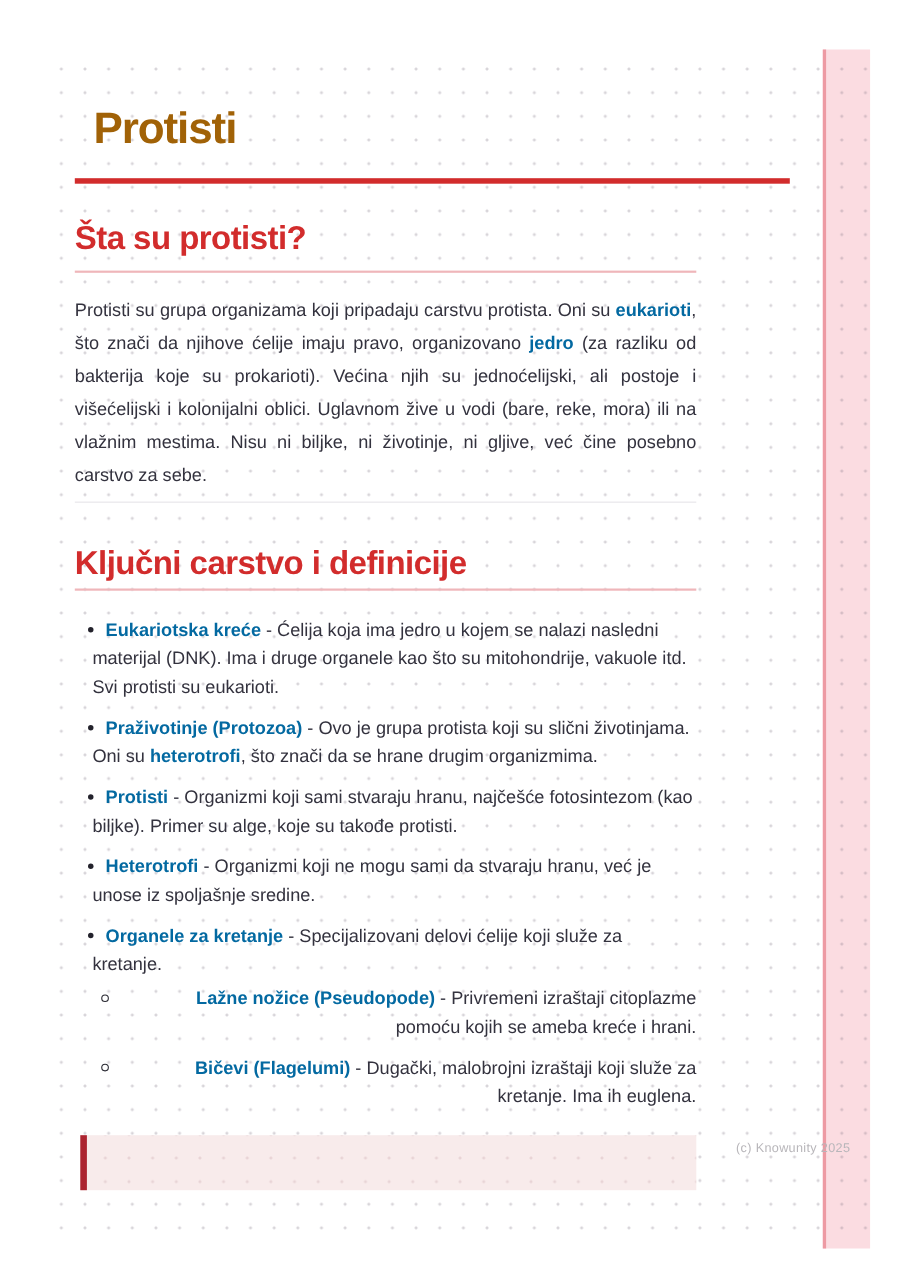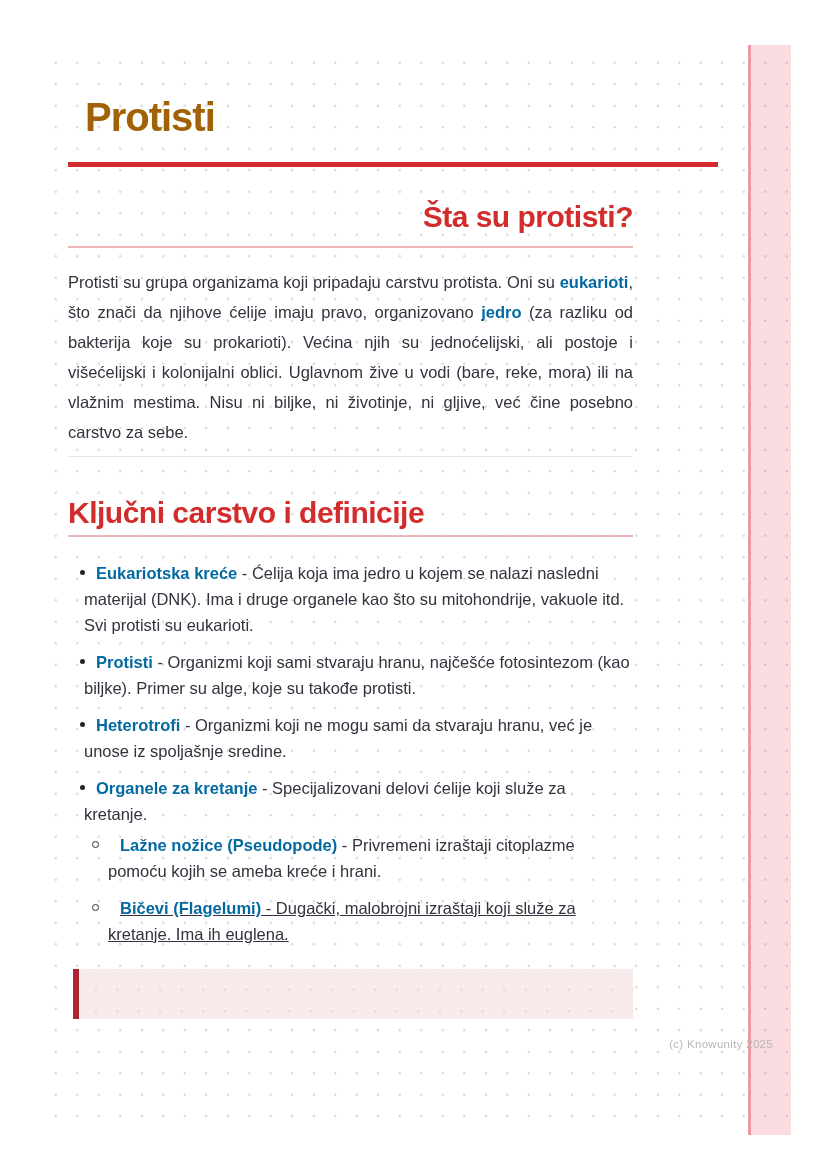--- a/index.html
+++ b/index.html
@@ -21,42 +21,42 @@
   .content{position:absolute;left:68px;top:0;width:565px;z-index:2;}
   h1{
     margin:17px;padding-top:72px;font-size:40px;line-height:56px;font-weight:bold;
     letter-spacing:-1px;color:#a16207;
   }
   .h1-rule{margin-top:10px;width:650px;height:5px;background:#d22c2c;}
   h2{
     margin:0;font-size:30px;line-height:32px;font-weight:bold;
     letter-spacing:-0.5px;color:#d22c2c;
   }
-  .h2-first{margin-top:34px;text-align:right;}
+  .h2-first{margin-top:34px;}
   .h2-underline{margin-top:13px;width:565px;height:2px;background:#efb6ba;}
   .intro{
     margin:19px 0 0 0;font-size:16.5px;line-height:30px;text-align:justify;
   }
   .divider{margin:9px 0 0 0;border:none;border-top:1px solid #e6e4e8;width:565px;}
   .h2-second{margin-top:40px;}
   .h2-underline-2{margin-top:6px;}
   b{color:#0369a1;}
   ul.key-list{list-style:none;margin:23px 0 0 0;padding:0;font-size:16.5px;line-height:26px;}
   ul.key-list > li{position:relative;padding-left:16px;text-indent:12px;margin-bottom:11px;}
   ul.key-list > li::before{
     content:"";position:absolute;left:12px;top:10px;width:5px;height:5px;border-radius:50%;
     background:#23222c;
   }
   ul.sub-list{list-style:none;margin:5px 0 0 0;padding:0 0 0 6px;}
-  ul.sub-list > li{position:relative;padding-left:18px;text-indent:12px;margin-bottom:11px;}
+  ul.sub-list > li{position:relative;padding-left:18px;text-indent:12px;margin-bottom:11px;text-align:right;}
   ul.sub-list > li::before{
     content:"";position:absolute;left:2px;top:9px;width:5px;height:5px;border-radius:50%;
     background:transparent;border:1.5px solid #2a2a33;box-sizing:content-box;
   }
-  ul.sub-list > li:last-child{margin-bottom:15px;text-decoration:underline;}
+  ul.sub-list > li:last-child{margin-bottom:15px;}
   .callout{
     margin-top:22px;margin-left:5px;width:560px;box-sizing:border-box;
     border-left:6px solid #ac2430;background:#f8ebeb;
     background-image:radial-gradient(rgba(170,120,130,.20) 1.15px,transparent 1.6px);
     background-size:21.5px 21.5px;background-position:6px 10px;
     padding:25px 26px 25px 22px;
   }
   .footer{
     position:absolute;top:1038px;right:55px;z-index:3;
     font-size:11.5px;letter-spacing:0.3px;color:#b8b6ba;
@@ -78,20 +78,21 @@
 
     <p class="intro"><span>Protisti su grupa organizama koji pripadaju carstvu protista. Oni su </span><b>eukarioti</b><span>, što znači da njihove ćelije imaju pravo, organizovano </span><b>jedro</b><span> (za razliku od bakterija koje su prokarioti). Većina njih su jednoćelijski, ali postoje i višećelijski i kolonijalni oblici. Uglavnom žive u vodi (bare, reke, mora) ili na vlažnim mestima. Nisu ni biljke, ni životinje, ni gljive, već čine posebno carstvo za sebe.</span></p>
 
     <hr class="divider">
 
     <h2 class="h2-second">Ključni carstvo i definicije</h2>
     <div class="h2-underline h2-underline-2"></div>
 
     <ul class="key-list">
         <li><b>Eukariotska kreće</b><span> - Ćelija koja ima jedro u kojem se nalazi nasledni materijal (DNK). Ima i druge organele kao što su mitohondrije, vakuole itd. Svi protisti su eukarioti.</span></li>
+        <li><b>Praživotinje (Protozoa)</b><span> - Ovo je grupa protista koji su slični životinjama. Oni su </span><b>heterotrofi</b><span>, što znači da se hrane drugim organizmima.</span></li>
         <li><b>Protisti</b><span> - Organizmi koji sami stvaraju hranu, najčešće fotosintezom (kao biljke). Primer su alge, koje su takođe protisti.</span></li>
         <li><b>Heterotrofi</b><span> - Organizmi koji ne mogu sami da stvaraju hranu, već je unose iz spoljašnje sredine.</span></li>
         <li><b>Organele za kretanje</b><span> - Specijalizovani delovi ćelije koji služe za kretanje.</span><ul class="sub-list">
             <li><b>Lažne nožice (Pseudopode)</b><span> - Privremeni izraštaji citoplazme pomoću kojih se ameba kreće i hrani.</span></li>
             <li><b>Bičevi (Flagelumi)</b><span> - Dugački, malobrojni izraštaji koji služe za kretanje. Ima ih euglena.</span></li>
           </ul></li>
       </ul>
 
     <div class="callout">
       

